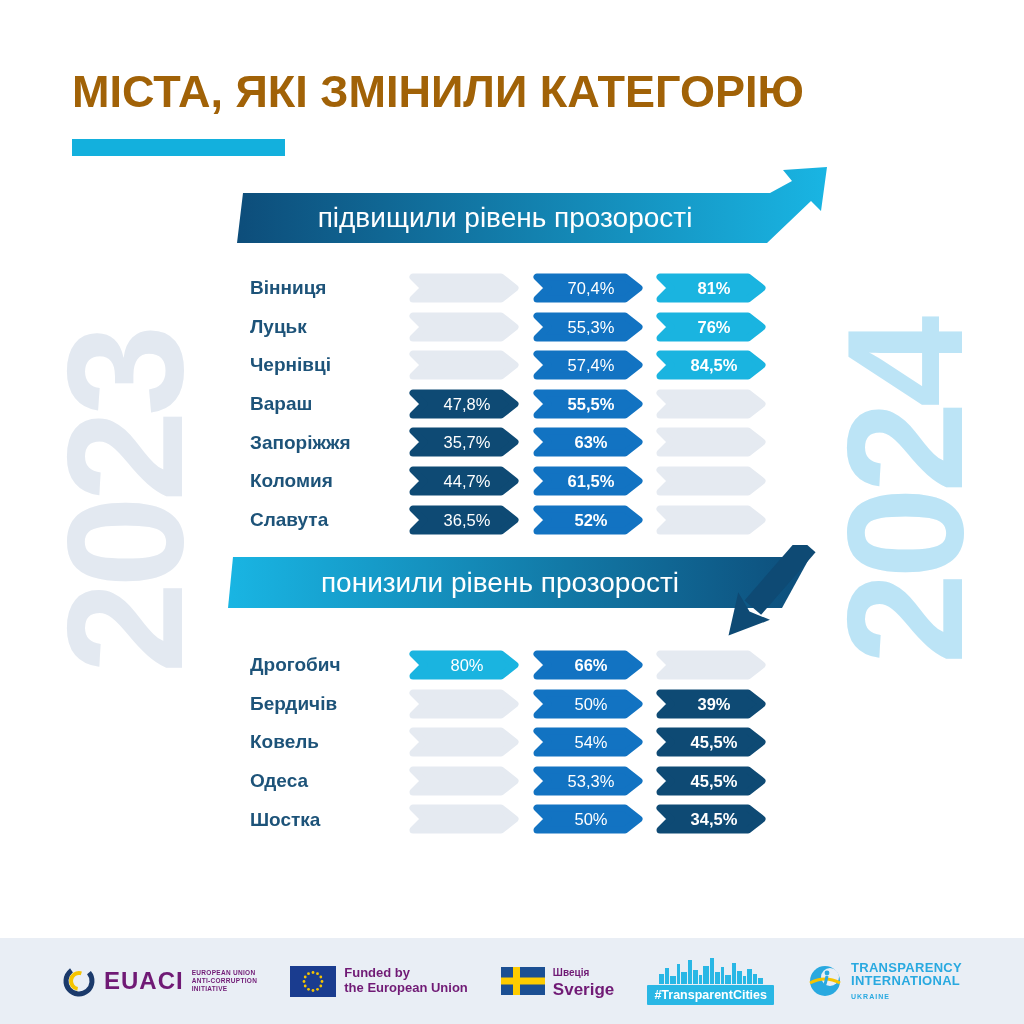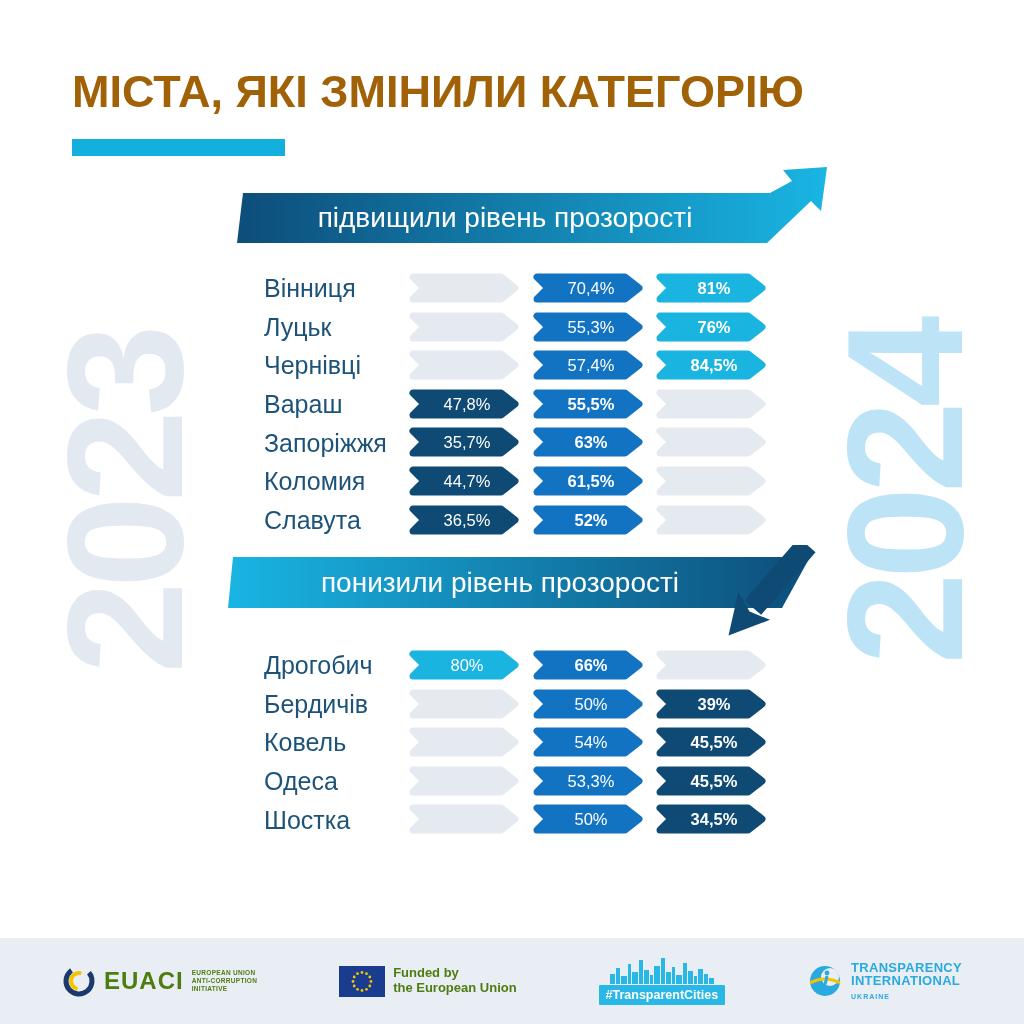--- a/index.html
+++ b/index.html
@@ -24,33 +24,33 @@
   #banner-up{left:230px;top:160px;height:90px;}
   #banner-up .banner-label{left:10px;top:33px;width:530px;height:50px;}
   #banner-down{left:225px;top:545px;height:110px;}
   #banner-down .banner-label{left:0px;top:12px;width:550px;height:51px;}
 
   
   .rows{position:absolute;left:250px;width:530px;}
   #rows-increased{top:269px;}
   #rows-decreased{top:646px;}
   .row{position:relative;height:38.6px;}
-  .city-label{position:absolute;left:14px;top:50%;transform:translateY(-50%);
-              font-size:25px;font-weight:400;color:#1d5379;white-space:nowrap;}
+  .city-label{position:absolute;left:0;top:50%;transform:translateY(-50%);
+              font-size:19px;font-weight:700;color:#1d5379;white-space:nowrap;}
   .bar{position:absolute;top:4px;width:113px;height:22px;}
   .bar-0{left:156px;}
   .bar-1{left:280px;}
   .bar-2{left:403px;}
 
   
   #footer{left:0;top:938px;width:1024px;height:86px;background:#e9eef5;
           display:flex;align-items:center;justify-content:space-between;
           padding:0 62px;box-sizing:border-box;}
   .logo{display:flex;align-items:center;gap:8px;}
-  .navy{color:#4d7c0f;}
+  .navy{color:#701a75;}
   #euaci-word{font-size:24px;font-weight:bold;letter-spacing:1px;}
   .tiny-lines{font-size:6.5px;font-weight:bold;line-height:1.25;letter-spacing:.3px;}
   .eu-text,.se-text{font-size:13px;font-weight:bold;line-height:1.15;}
   .se-small{font-size:10px;font-weight:bold;}
   .se-big{font-size:17px;font-weight:bold;}
   .tc{display:flex;flex-direction:column;align-items:center;gap:1px;}
   .tc-badge{background:#29b7e5;color:#ffffff;font-size:12.5px;font-weight:bold;
             padding:3px 7px;border-radius:1px;white-space:nowrap;}
   .ti-text{color:#29a9e0;font-size:13px;font-weight:bold;line-height:1.05;letter-spacing:.3px;}
   .ti-sub{font-size:7px;letter-spacing:1px;}
@@ -300,20 +300,31 @@
           <circle cx="15.2" cy="11" r="1.4"></circle>
           <circle cx="18.5" cy="7.7" r="1.4"></circle>
       </g>
     </svg>
     <span class="eu-text navy">
       <span>Funded by</span><br>
       <span>the European Union</span>
     </span>
   </div>
 
+  <div class="logo">
+    <svg width="44" height="28" viewBox="0 0 44 28">
+      <rect x="0" y="0" width="44" height="28" fill="#1b4f93"></rect>
+      <rect x="12" y="0" width="7" height="28" fill="#fecc00"></rect>
+      <rect x="0" y="10.5" width="44" height="7" fill="#fecc00"></rect>
+    </svg>
+    <span class="navy">
+      <span class="se-small">Швеція</span><br>
+      <span class="se-big">Sverige</span>
+    </span>
+  </div>
 
   <div class="tc">
     <svg width="104" height="26" viewBox="0 0 104 26">
       <g fill="#29b7e5">
         <rect x="0" y="16" width="5" height="10"></rect>
           <rect x="6" y="10" width="4" height="16"></rect>
           <rect x="11" y="18" width="6" height="8"></rect>
         <rect x="18" y="6" width="3" height="20"></rect>
           <rect x="22" y="14" width="6" height="12"></rect>
           <rect x="29" y="2" width="4" height="24"></rect>

